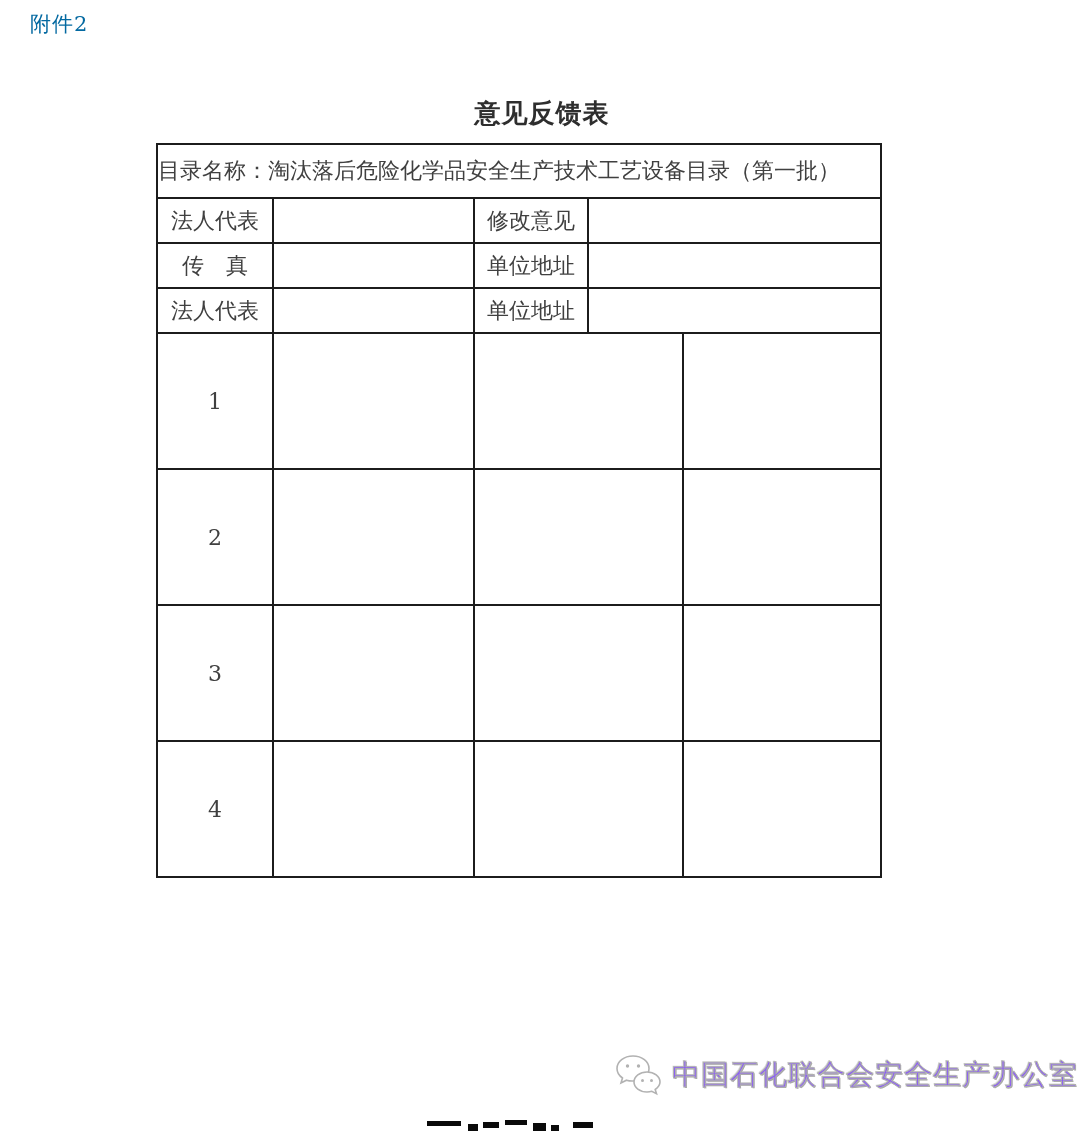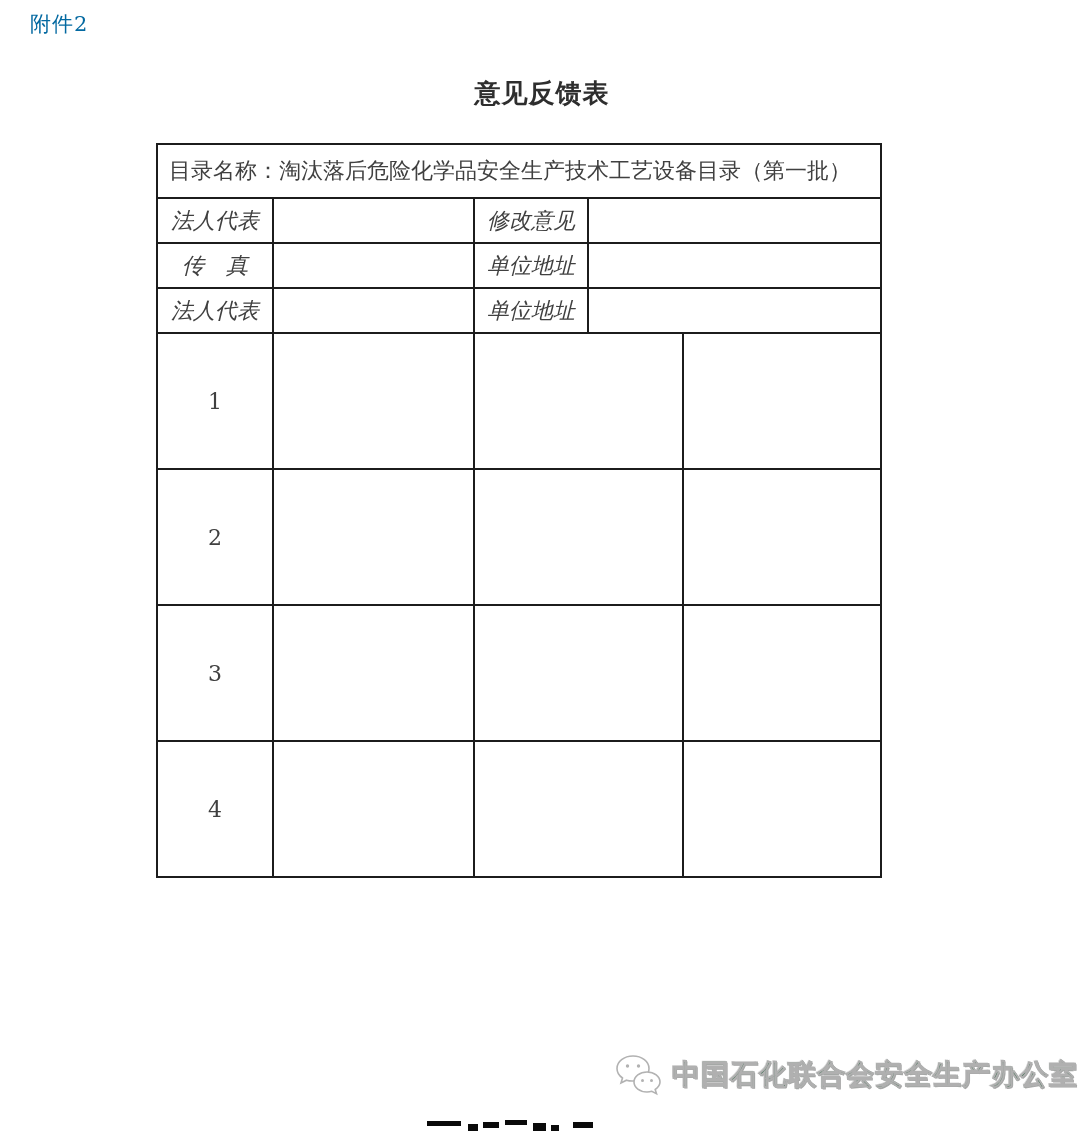--- a/index.html
+++ b/index.html
@@ -13,21 +13,21 @@
   }
   .attachment-label {
     position: absolute;
     left: 30px; top: 10px;
     font-size: 21px;
     color: #0369a1;
     letter-spacing: 1px;
   }
   .doc-title {
     position: absolute;
-    left: 0; top: 76px;
+    left: 0; top: 96px;
     width: 1084px;
     text-align: center;
     font-size: 26px;
     font-weight: bold;
     color: #2e2e2e;
     letter-spacing: 1px;
   }
   table.form {
     position: absolute;
     left: 156px; top: 143px;
@@ -36,42 +36,41 @@
     table-layout: fixed;
     font-size: 22px;
     color: #404040;
   }
   table.form td {
     border: 2px solid #1c1c1c;
     vertical-align: middle;
     overflow: hidden;
     white-space: nowrap;
   }
-  td.cell-left { text-align: left; padding-left: 11px; }
+  td.cell-left { text-align: left; padding-left: 0; }
   td.cell-center { text-align: center; }
   tr.row-catalog td { height: 54px; }
   tr.row-unit td { height: 49px; }
-  tr.row-contact td { height: 45px; font-style: italic; }
+  tr.row-contact td { height: 45px; }
   tr.row-header td { height: 45px; }
   tr.row-numbered td { height: 136px; }
   .footer-watermark {
     position: absolute;
     left: 612px; top: 1052px;
     display: flex;
     align-items: center;
     gap: 10px;
   }
   .footer-watermark .wm-text {
     font-size: 28px;
     letter-spacing: 1px;
-    color: #14532d;
+    color: #8b5cf6;
     -webkit-text-stroke: 1px #b0b0b0;
     text-shadow: 1px 1px 0 #a6a6a6, -1px -1px 0 #d9d9d9;
     white-space: nowrap;
-    font-weight: bold;
   }
   .wm-icon { width: 50px; height: 46px; flex: 0 0 auto; }
   .clipped-fragment {
     position: absolute;
     left: 427px; top: 1120px;
     width: 166px; height: 11px;
     display: flex;
     align-items: flex-start;
     overflow: hidden;
   }

